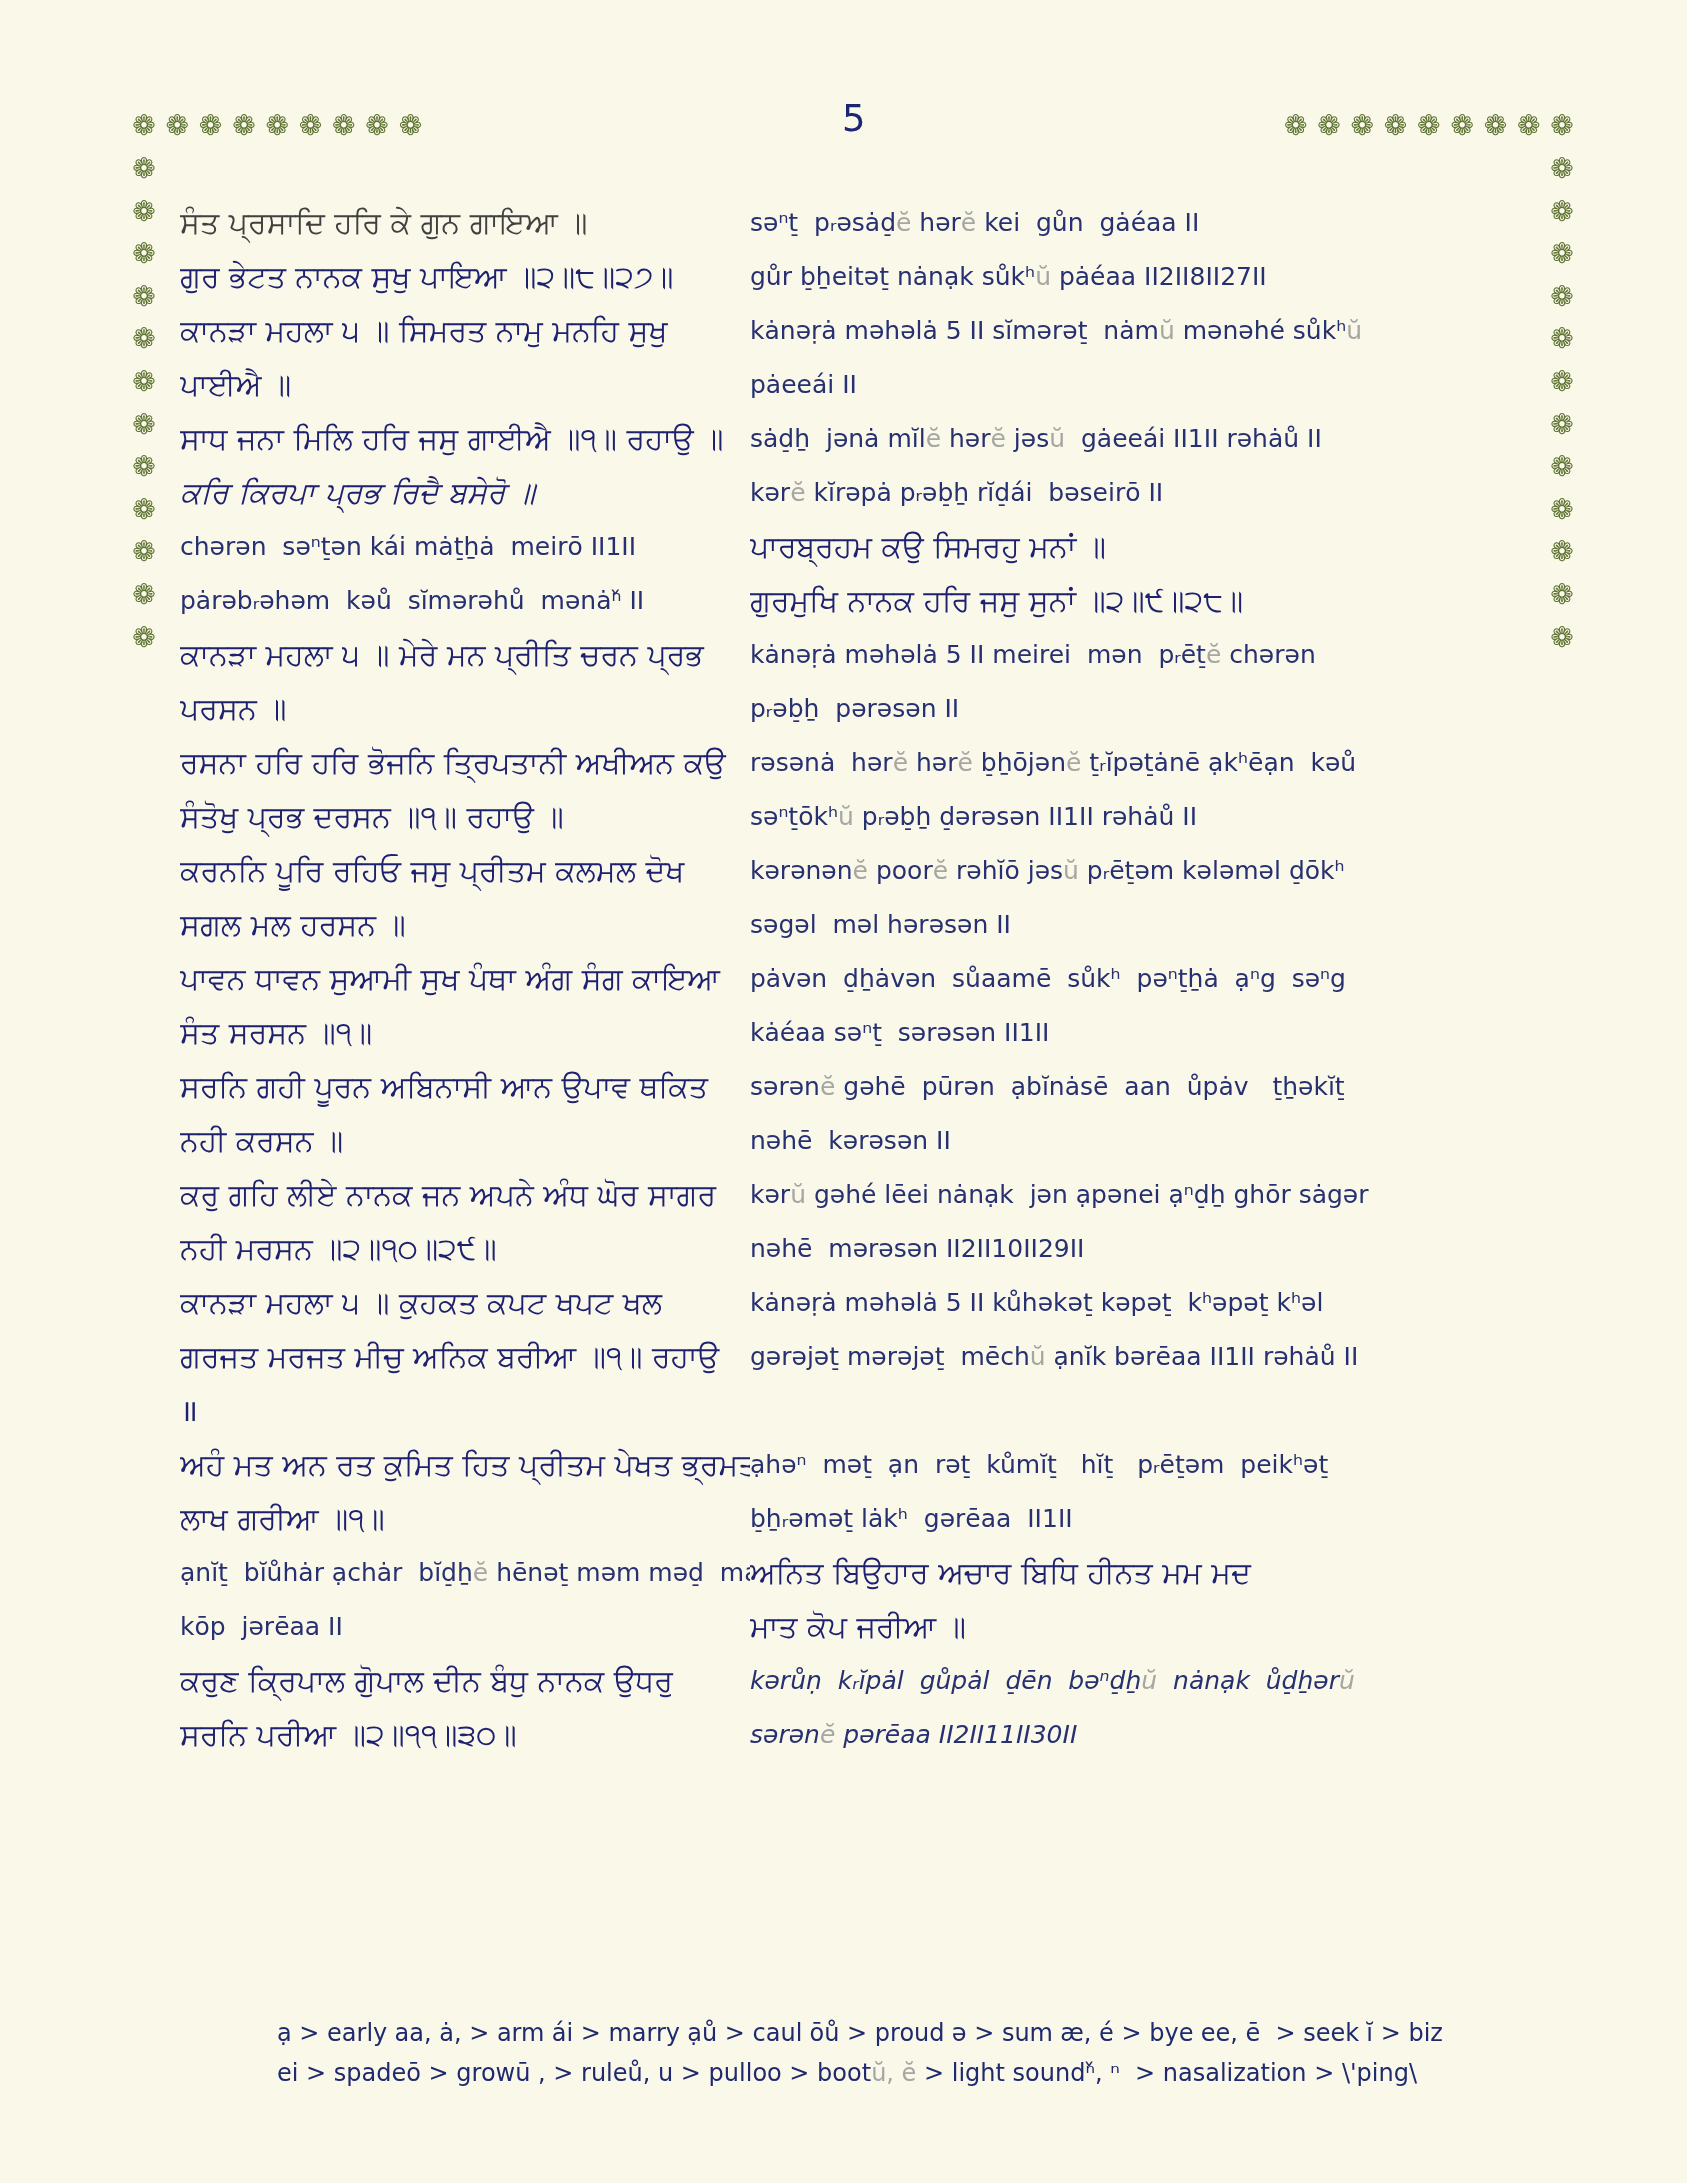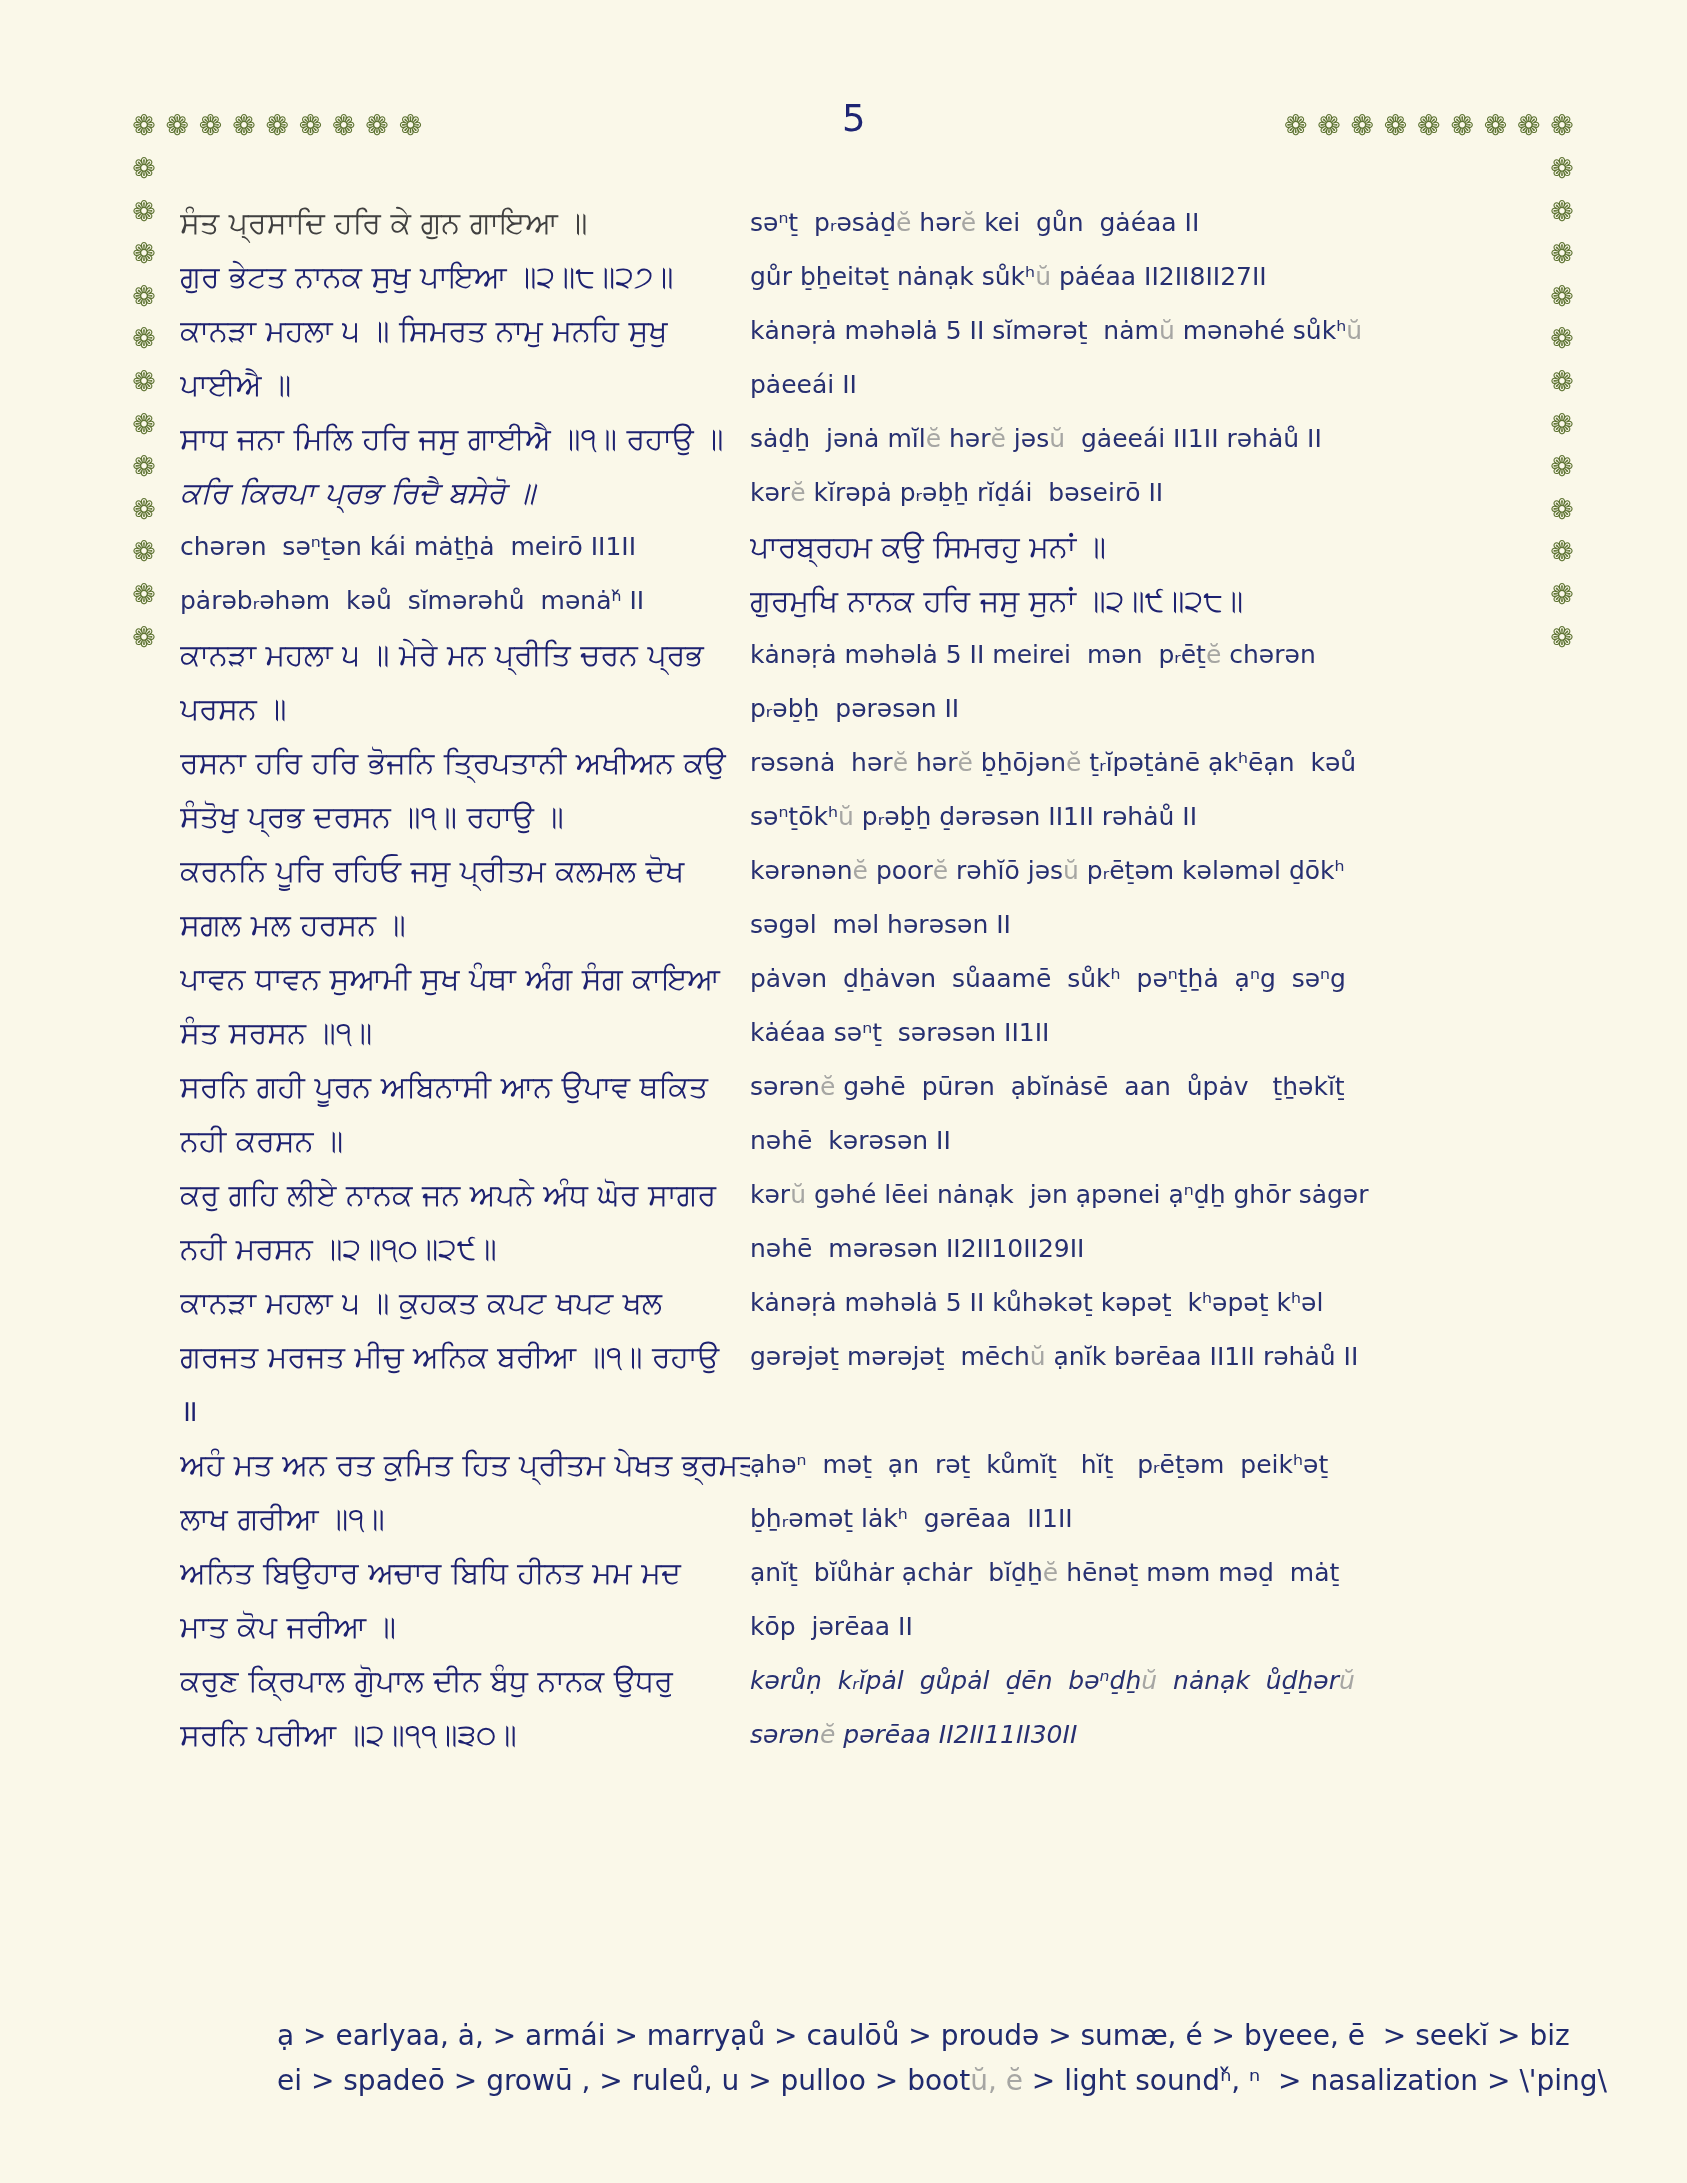--- a/index.html
+++ b/index.html
@@ -25,21 +25,21 @@
     position:absolute;left:180px;top:196px;width:1355px;
     display:grid;grid-template-columns:570px 785px;
   }
   .cell{white-space:pre;overflow:hidden;}
   .gu{font-size:30px;line-height:54px;color:#1d2170;}
   .ro{font-size:25px;line-height:54px;color:#273071;}
   .lt{color:#a6a6a3;}
   
   .legend{
     position:absolute;left:277px;top:2019px;width:1166px;
-    color:#1f2a6e;font-size:28px;
+    color:#1f2a6e;font-size:24px;
   }
   .legend-row{display:flex;justify-content:space-between;white-space:pre;}
   .legend-row.second{width:1024px;margin-top:12px;}
   .legend-item{display:inline-block;}
 </style>
 </head>
 <body style="background: rgb(250, 248, 233);">
 
 <div class="page-num">5</div>
 
@@ -118,22 +118,22 @@
     <div class="cell gu" style="color: rgb(29, 33, 112);">ਪਾਵਨ ਧਾਵਨ ਸੁਆਮੀ ਸੁਖ ਪੰਥਾ ਅੰਗ ਸੰਗ ਕਾਇਆ<br>ਸੰਤ ਸਰਸਨ ॥੧॥</div>
     <div class="cell ro" style="color: rgb(39, 48, 113);">pȧvən  d̠ẖȧvən  sůaamē  sůkʰ  pəⁿt̠ẖȧ  ạⁿg  səⁿg<br>kȧéaa səⁿt̠  sərəsən II1II</div>
     <div class="cell gu" style="color: rgb(29, 33, 112);">ਸਰਨਿ ਗਹੀ ਪੂਰਨ ਅਬਿਨਾਸੀ ਆਨ ਉਪਾਵ ਥਕਿਤ<br>ਨਹੀ ਕਰਸਨ ॥</div>
     <div class="cell ro" style="color: rgb(39, 48, 113);">sərən<span class="lt">ĕ</span> gəhē  pūrən  ạbĭnȧsē  aan  ůpȧv   t̠ẖəkĭt̠<br>nəhē  kərəsən II</div>
     <div class="cell gu" style="color: rgb(29, 33, 112);">ਕਰੁ ਗਹਿ ਲੀਏ ਨਾਨਕ ਜਨ ਅਪਨੇ ਅੰਧ ਘੋਰ ਸਾਗਰ<br>ਨਹੀ ਮਰਸਨ ॥੨॥੧੦॥੨੯॥</div>
     <div class="cell ro" style="color: rgb(39, 48, 113);">kər<span class="lt">ŭ</span> gəhé lēei nȧnạk  jən ạpənei ạⁿd̠ẖ ghōr sȧgər<br>nəhē  mərəsən II2II10II29II</div>
     <div class="cell gu" style="color: rgb(29, 33, 112);">ਕਾਨੜਾ ਮਹਲਾ ੫ ॥ ਕੁਹਕਤ ਕਪਟ ਖਪਟ ਖਲ<br>ਗਰਜਤ ਮਰਜਤ ਮੀਚੁ ਅਨਿਕ ਬਰੀਆ ॥੧॥ ਰਹਾਉ<br>॥</div>
     <div class="cell ro" style="color: rgb(39, 48, 113);">kȧnəṛȧ məhəlȧ 5 II kůhəkət̠ kəpət̠  kʰəpət̠ kʰəl<br>gərəjət̠ mərəjət̠  mēch<span class="lt">ŭ</span> ạnĭk bərēaa II1II rəhȧů II</div>
     <div class="cell gu" style="color: rgb(29, 33, 112);">ਅਹੰ ਮਤ ਅਨ ਰਤ ਕੁਮਿਤ ਹਿਤ ਪ੍ਰੀਤਮ ਪੇਖਤ ਭ੍ਰਮਤ<br>ਲਾਖ ਗਰੀਆ ॥੧॥</div>
     <div class="cell ro" style="color: rgb(39, 48, 113);">ạhəⁿ  mət̠  ạn  rət̠  kůmĭt̠   hĭt̠   pᵣēt̠əm  peikʰət̠<br>b̠ẖᵣəmət̠ lȧkʰ  gərēaa  II1II</div>
+    <div class="cell ro" style="color: rgb(39, 48, 113);">ạnĭt̠  bĭůhȧr ạchȧr  bĭd̠ẖ<span class="lt">ĕ</span> hēnət̠ məm məd̠  mȧt̠<br>kōp  jərēaa II</div>
     <div class="cell gu" style="color: rgb(29, 33, 112);">ਅਨਿਤ ਬਿਉਹਾਰ ਅਚਾਰ ਬਿਧਿ ਹੀਨਤ ਮਮ ਮਦ<br>ਮਾਤ ਕੋਪ ਜਰੀਆ ॥</div>
-    <div class="cell ro" style="color: rgb(39, 48, 113);">ạnĭt̠  bĭůhȧr ạchȧr  bĭd̠ẖ<span class="lt">ĕ</span> hēnət̠ məm məd̠  mȧt̠<br>kōp  jərēaa II</div>
     <div class="cell gu" style="color: rgb(29, 33, 112);">ਕਰੁਣ ਕ੍ਰਿਪਾਲ ਗੋੁਪਾਲ ਦੀਨ ਬੰਧੁ ਨਾਨਕ ਉਧਰੁ<br>ਸਰਨਿ ਪਰੀਆ ॥੨॥੧੧॥੩੦॥</div>
     <div class="cell ro" style="color: rgb(39, 48, 113); font-style: italic;">kərůṇ  kᵣĭpȧl  gůpȧl  d̠ēn  bəⁿd̠ẖ<span class="lt">ŭ</span>  nȧnạk  ůd̠ẖər<span class="lt">ŭ</span><br>sərən<span class="lt">ĕ</span> pərēaa II2II11II30II</div>
   </div>
 
 <div class="legend">
   <div class="legend-row first"><span class="legend-item">ạ &gt; early</span><span class="legend-item">aa, ȧ, &gt; arm</span><span class="legend-item">ái &gt; marry</span><span class="legend-item">ạů &gt; caul</span><span class="legend-item">ōů &gt; proud</span><span class="legend-item">ə &gt; sum</span><span class="legend-item">æ, é &gt; bye</span><span class="legend-item">ee, ē  &gt; seek</span><span class="legend-item">ĭ &gt; biz</span></div>
   <div class="legend-row second"><span class="legend-item">ei &gt; spade</span><span class="legend-item">ō &gt; grow</span><span class="legend-item">ū , &gt; rule</span><span class="legend-item">ů, u &gt; pull</span><span class="legend-item">oo &gt; boot</span><span class="legend-item"><span class="lt">ŭ, ĕ</span> &gt; light sound</span><span class="legend-item">ⁿ̌, ⁿ  &gt; nasalization &gt; \'ping\</span></div>
 </div>
 
 

